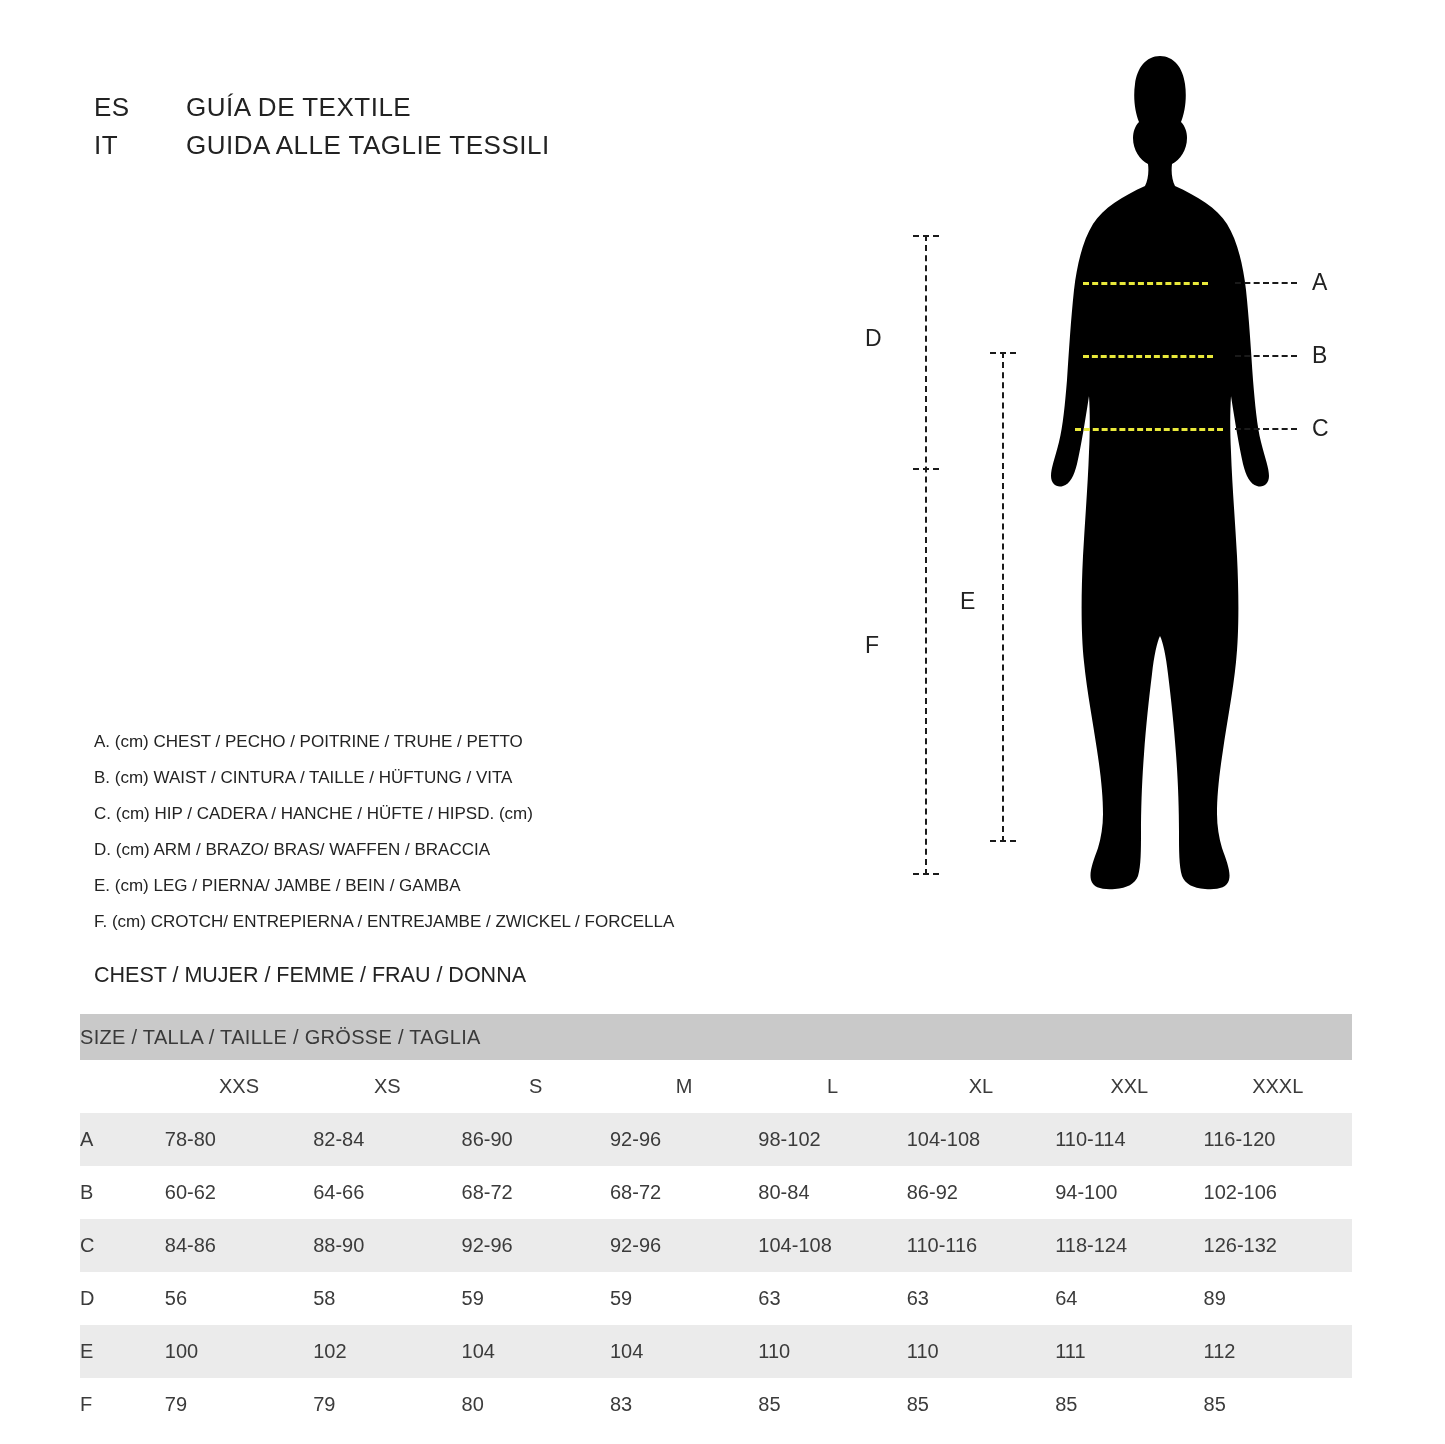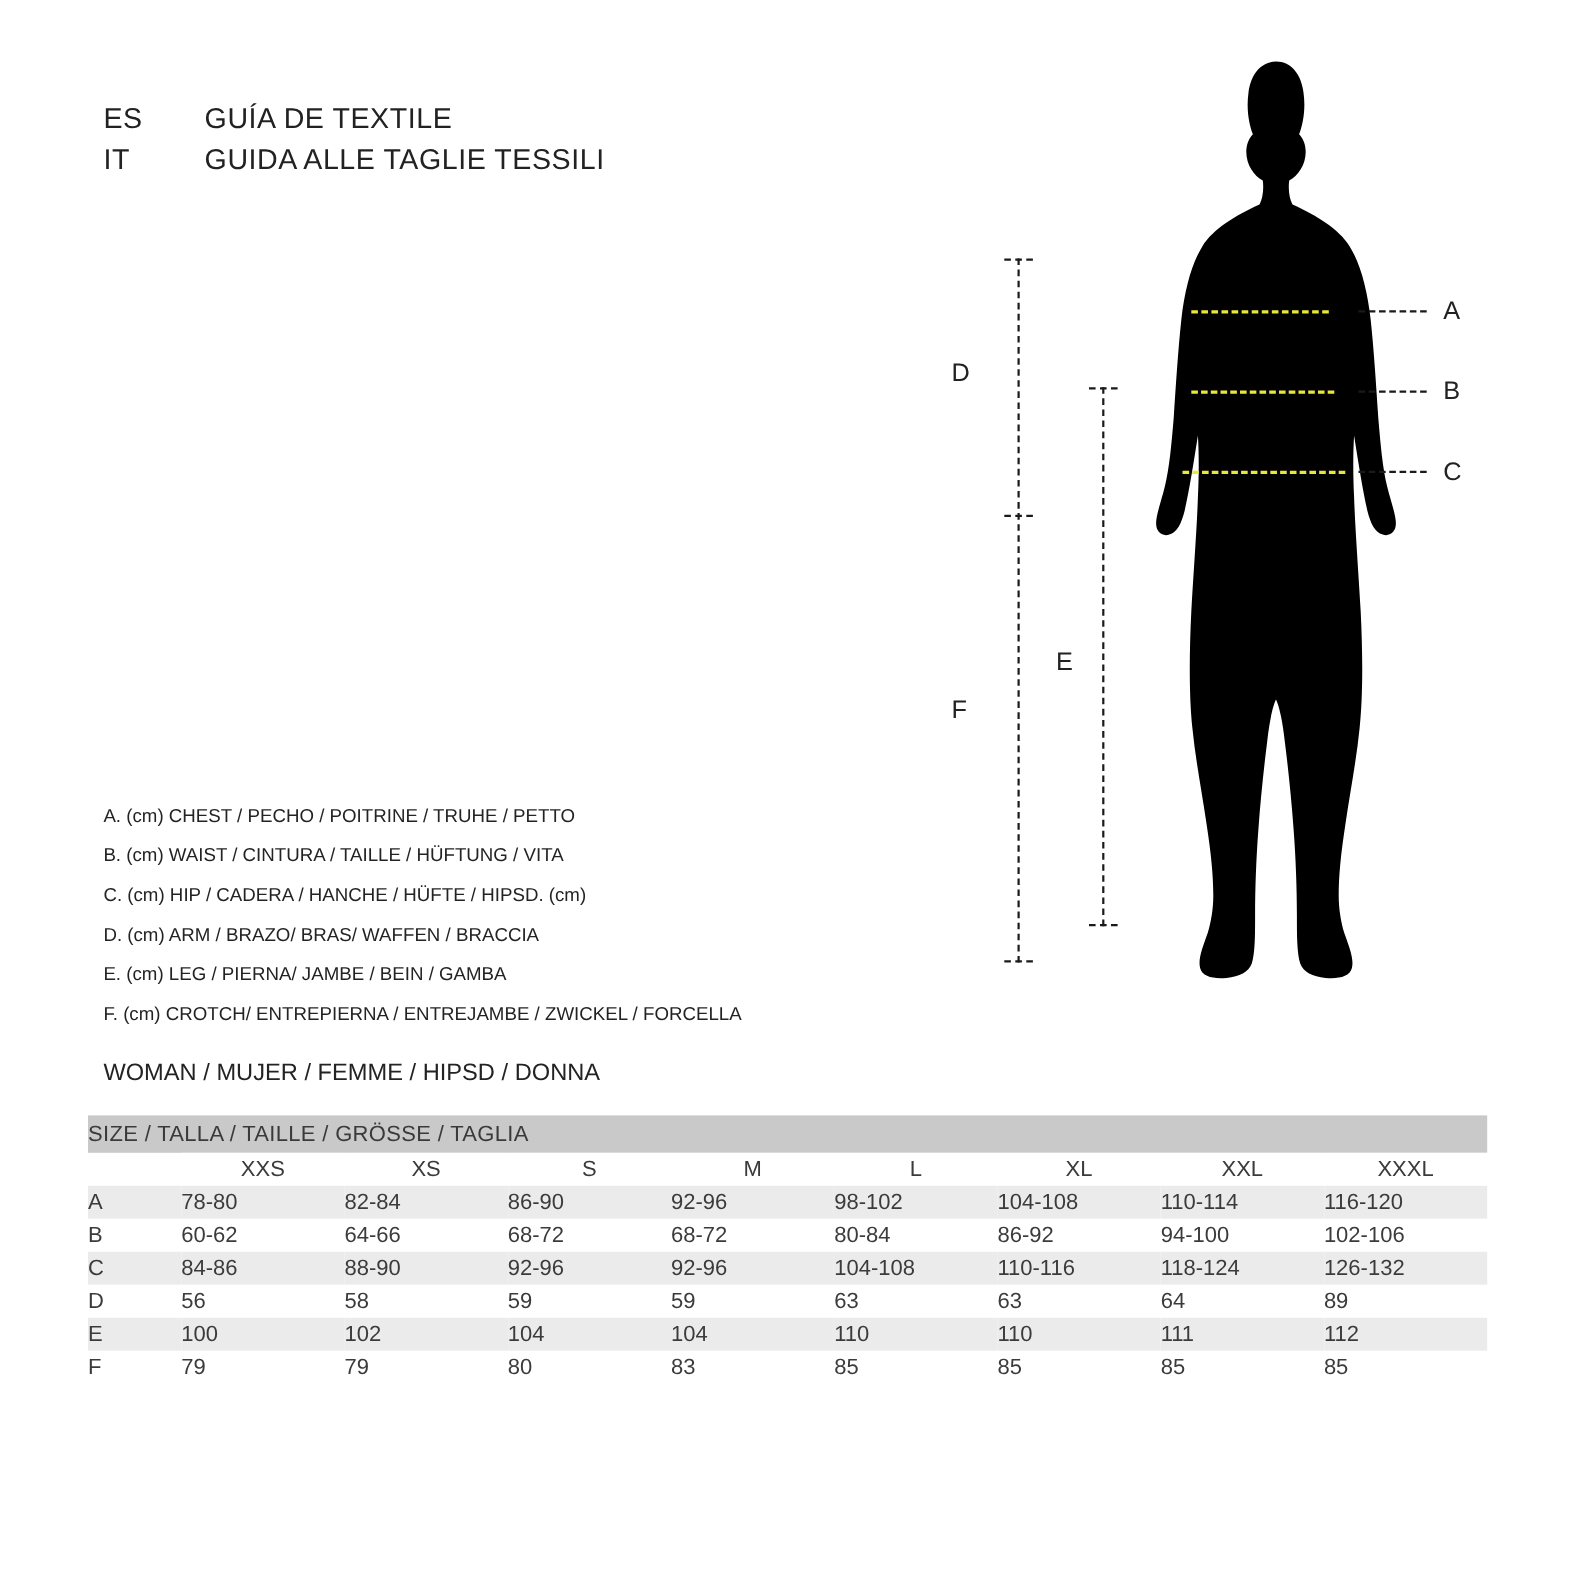--- a/index.html
+++ b/index.html
@@ -72,29 +72,29 @@
     border-collapse: collapse;
     font-size: 20px;
     color: #3b3b3b;
   }
   #size-table td, #size-table th {
     padding: 0;
     font-weight: normal;
   }
   .tbl-head-row td {
     background: #c9c9c9;
-    height: 34px;
+    height: 46px;
     font-size: 20px;
     color: #3a3a3a;
     text-align: left;
     padding-left: 16px;
     letter-spacing: 0.3px;
   }
   .col-row {
-    height: 30px;
+    height: 53px;
   }
   .row-grey td { background: #ebebeb; }
   .row-white td { background: #ffffff; }
   .rowlabel {
     width: 76px;
     padding-left: 16px;
     text-align: left;
     color: #3b3b3b;
   }
   .cellv {
@@ -253,21 +253,21 @@
 
 <div id="legend-block">
   <div class="legend-row">A. (cm) CHEST / PECHO / POITRINE / TRUHE / PETTO</div>
   <div class="legend-row">B. (cm) WAIST / CINTURA / TAILLE / HÜFTUNG / VITA</div>
   <div class="legend-row">C. (cm) HIP / CADERA / HANCHE / HÜFTE / HIPSD. (cm)</div>
   <div class="legend-row">D. (cm) ARM / BRAZO/ BRAS/ WAFFEN / BRACCIA</div>
   <div class="legend-row">E. (cm) LEG / PIERNA/ JAMBE / BEIN / GAMBA</div>
   <div class="legend-row">F. (cm) CROTCH/ ENTREPIERNA / ENTREJAMBE / ZWICKEL / FORCELLA</div>
 </div>
 
-<div id="group-label">WOMAN / MUJER / FEMME / HIPSD / DONNA</div>
+<div id="group-label">CHEST / MUJER / FEMME / FRAU / DONNA</div>
 
 <table id="size-table">
   <tbody>
     <tr class="tbl-head-row">
       <td colspan="9">SIZE / TALLA / TAILLE / GRÖSSE / TAGLIA</td>
     </tr>
     <tr class="col-row">
       <td class="rowlabel"></td>
       <td class="colhdr">XXS</td>
       <td class="colhdr">XS</td>

